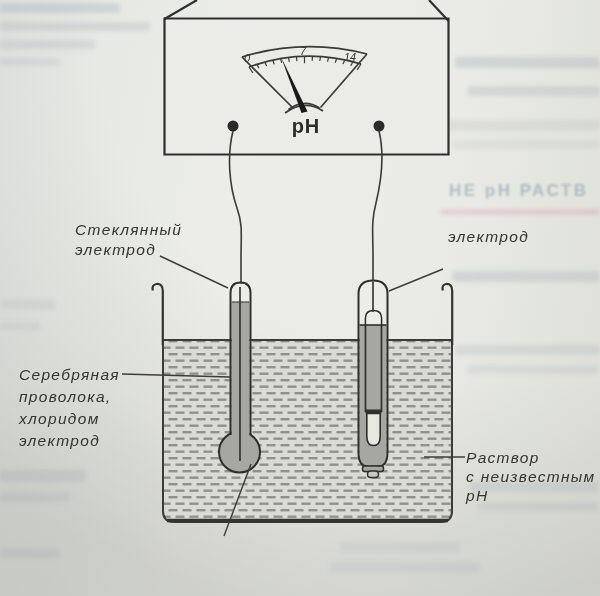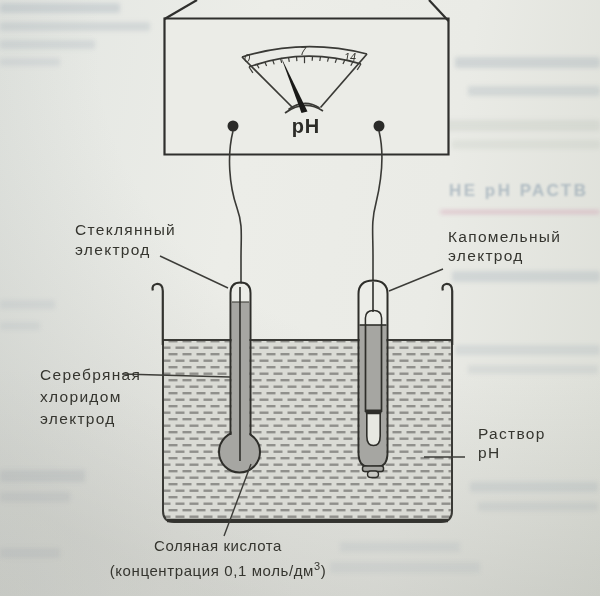--- a/index.html
+++ b/index.html
@@ -7,21 +7,21 @@
     position:relative;width:600px;height:596px;overflow:hidden;
     font-family:"Liberation Sans",sans-serif;
     background:
       radial-gradient(130% 100% at 88% 8%, rgba(0,0,0,0) 55%, rgba(150,152,146,.30) 100%),
       radial-gradient(90% 70% at 0% 100%, rgba(120,122,116,.10) 0%, rgba(0,0,0,0) 55%),
       linear-gradient(100deg,#e3e6e2 0%,#ecede8 38%,#eaebe6 68%,#dcded7 100%);
   }
   svg{position:absolute;left:0;top:0;}
   .lbl{
     position:absolute;color:#35352f;font-size:15.5px;letter-spacing:1.3px;
-    line-height:20px;white-space:nowrap;
+    line-height:20px;white-space:nowrap;font-style:italic;
   }
   .lbl div{white-space:nowrap;}
   .bt{position:absolute;filter:blur(2px);border-radius:2px;pointer-events:none;}
   .bt-text{
     position:absolute;color:rgba(120,142,164,.48);filter:blur(1.2px);
     font-size:17px;letter-spacing:2.5px;font-weight:bold;pointer-events:none;
   }
   .dial-num{font-size:11px;font-style:italic;fill:#3a3a34;}
   .ph-big{font-size:20px;font-weight:bold;fill:#2c2c28;letter-spacing:1px;}
   sup{font-size:11px;}
@@ -144,33 +144,30 @@
       <line x1="224" y1="536" x2="251" y2="464"></line>
     </g>
   </svg>
 
   <div class="lbl" style="left:75px;top:220px;line-height:20px;">
     <div>Стеклянный</div>
     <div>электрод</div>
   </div>
 
   <div class="lbl" style="left:448px;top:227px;line-height:19px;">
-    <div>Капомельный</div>
     <div>электрод</div>
   </div>
 
-  <div class="lbl" style="left:19px;top:364px;line-height:22px;margin-left:21px;">
+  <div class="lbl" style="left:19px;top:364px;line-height:22px;">
     <div>Серебряная</div>
+    <div>проволока,</div>
     <div>хлоридом</div>
     <div>электрод</div>
   </div>
 
-  <div class="lbl" style="left:466px;top:424px;line-height:19px;margin-left:12px;">
+  <div class="lbl" style="left:466px;top:448px;line-height:19px;">
     <div>Раствор</div>
+    <div>с неизвестным</div>
     <div>pH</div>
   </div>
 
-  <div class="lbl" style="left:92px;top:535px;width:252px;text-align:center;line-height:21px;letter-spacing:.6px;font-size:15px;">
-    <div>Соляная кислота</div>
-    <div><span>(концентрация 0,1 моль/дм</span><sup>3</sup><span>)</span></div>
-  </div>
 
 </div>
 
 </body></html>

